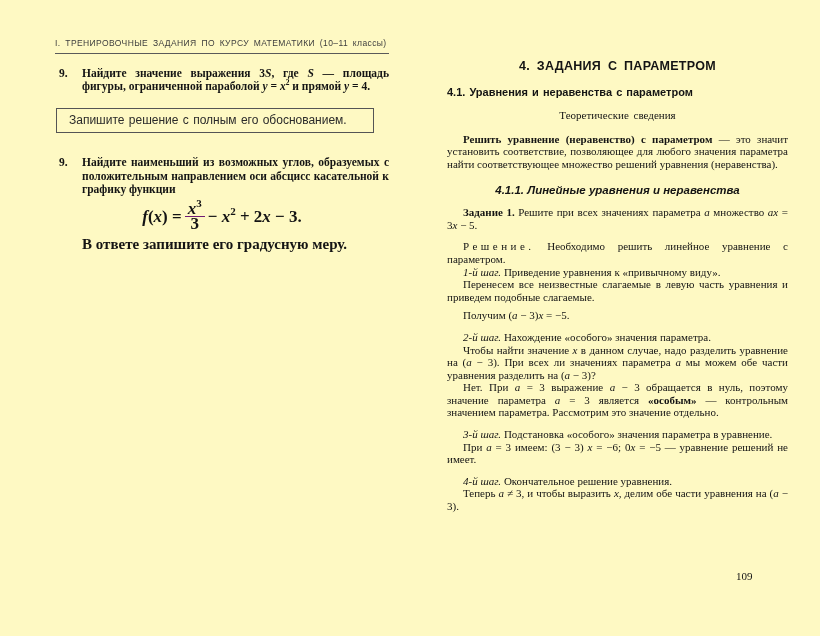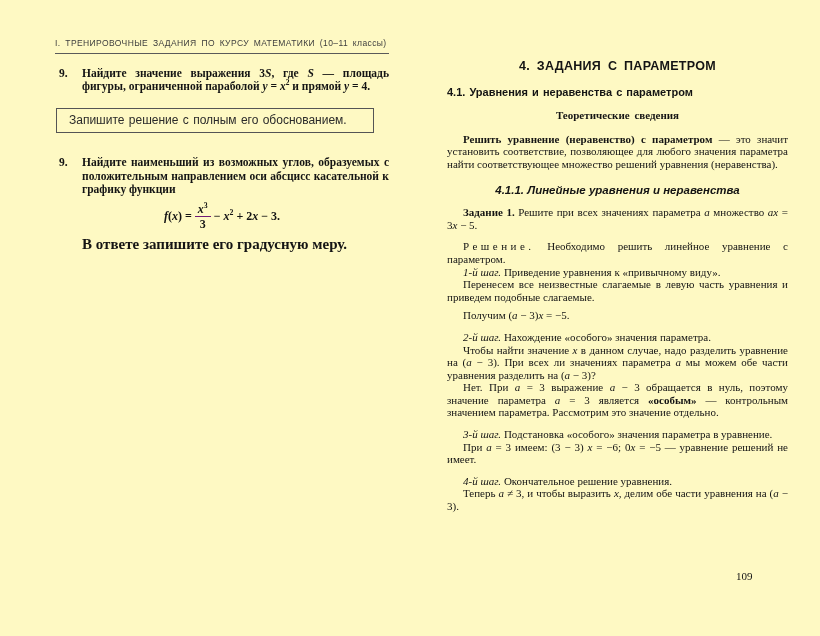--- a/index.html
+++ b/index.html
@@ -59,21 +59,21 @@
     color: #2a2a2a;
     word-spacing: 1px;
   }
   .problem-10 { margin-top: 23px; }
   .formula {
     margin-top: 7px;
     display: flex;
     justify-content: center;
     align-items: center;
     font-weight: bold;
-    font-size: 12px;
+    font-size: 17px;
   }
   .frac {
     display: inline-flex;
     flex-direction: column;
     align-items: center;
     margin: 0 3px;
   }
   .frac .num {
     display: block;
     border-bottom: 1px solid #701a75;
@@ -117,21 +117,21 @@
     text-align: left;
     font-family: "Liberation Sans", sans-serif;
     font-weight: bold;
     font-size: 11px;
     word-spacing: 1px;
     margin: 0 0 11px 0;
   }
   .rh3 {
     text-align: center;
     font-family: "Liberation Serif", serif;
-    font-weight: bold;
+    font-weight: normal;
     font-size: 11px;
     word-spacing: 2px;
     margin: 0 0 11px 0;
   }
   .rh4 {
     text-align: center;
     font-family: "Liberation Sans", sans-serif;
     font-weight: bold;
     font-style: italic;
     font-size: 11.5px;

